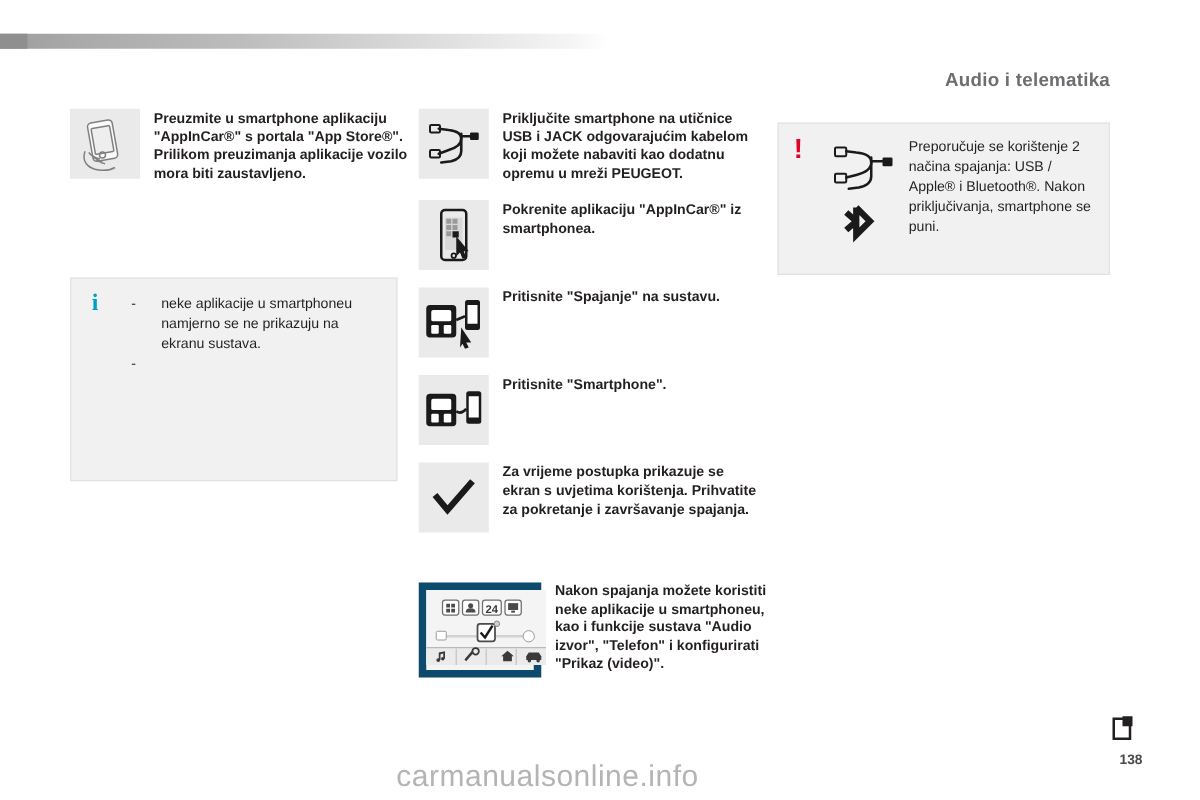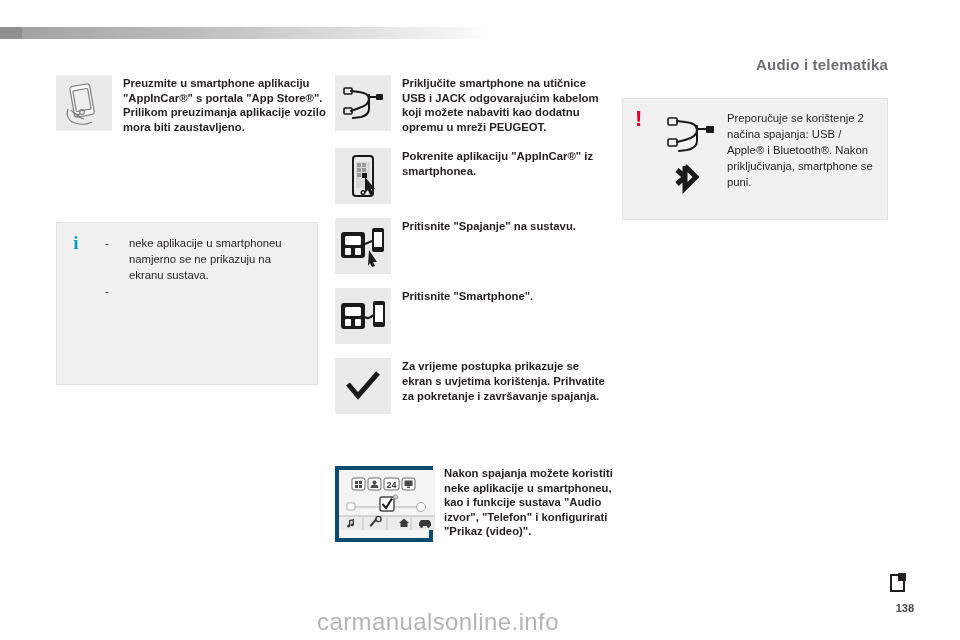--- a/index.html
+++ b/index.html
@@ -19,21 +19,21 @@
   }
   .hdr-rule-cap{
     position:absolute;left:0;top:27px;width:22px;height:12px;background:#8f8f8f;
   }
   .hdr-title{
     position:absolute;right:72px;top:22px;
     font-size:15px;font-weight:bold;color:#6d6e71;letter-spacing:.2px;margin-top:34px;
   }
 
   
-  .col{position:absolute;top:75px;}
+  .col{position:absolute;top:87px;}
   .col-left{left:56px;width:272px;}
   .col-mid{left:335px;width:275px;}
 
   
   .step{display:flex;align-items:flex-start;margin-bottom:14px;}
   .thumb{
     width:56px;height:56px;flex:0 0 56px;
     background:#eaeaea;margin-right:11px;
     display:flex;align-items:center;justify-content:center;
     box-sizing:border-box;
@@ -72,21 +72,21 @@
   }
   .warn-icons{position:absolute;left:40px;top:10px;width:60px;}
   .warn-text{
     position:absolute;left:104px;top:11px;width:152px;
     font-size:11.3px;line-height:16px;color:#231f20;
   }
 
   
   .screenmock{
     position:absolute;left:335px;top:466px;width:98px;height:76px;
-    background:#f4f4f4;border:4px solid #0c4a6e;box-sizing:border-box;
+    background:#f4f4f4;border:6px solid #0c4a6e;box-sizing:border-box;
   }
   .mock-text{
     position:absolute;left:444px;top:466px;width:170px;
     font-size:11.3px;line-height:14.6px;font-weight:bold;color:#231f20;
   }
 
   
   .pg-icon{
     position:absolute;right:55px;bottom:48px;width:15px;height:18px;
     border:2px solid #231f20;box-sizing:border-box;background:#fff;

